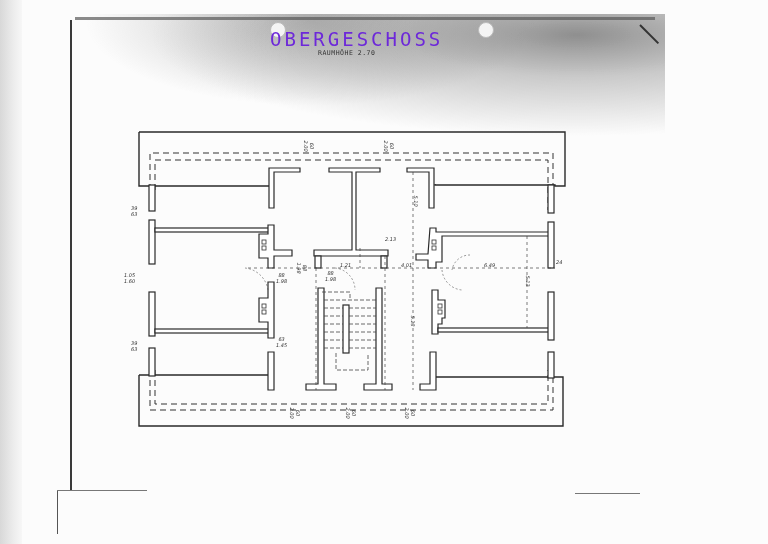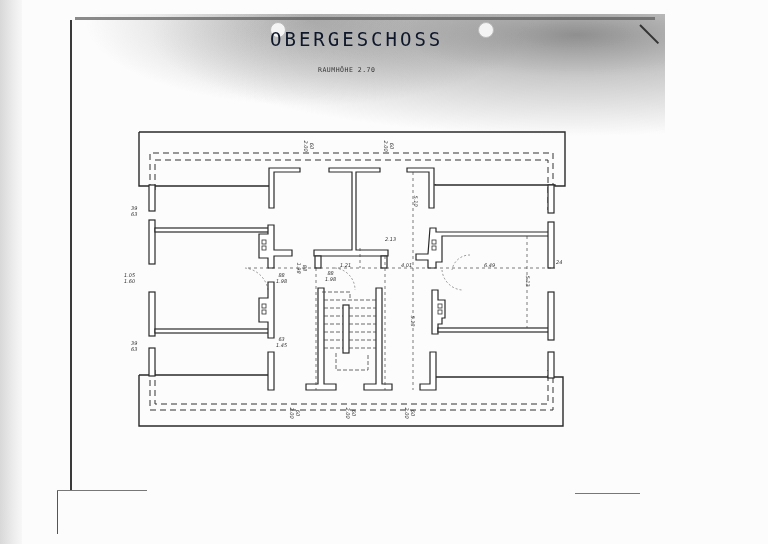--- a/index.html
+++ b/index.html
@@ -40,24 +40,24 @@
     position: absolute; left: 640px; top: 24px; width: 26px; height: 2px;
     background: #333; transform: rotate(45deg); transform-origin: left center;
   }
   .hole {
     position: absolute; width: 14px; height: 14px; border-radius: 50%;
     background: #f4f4f4; border: 1px solid #bbb;
   }
   .title {
     position: absolute; left: 270px; top: 28px; width: 170px;
     text-align: center; font-family: "DejaVu Sans Mono", monospace;
-    font-size: 19px; letter-spacing: 3px; color: #0f172a;
+    font-size: 19px; letter-spacing: 3px; color: #6d28d9;
   }
   .subtitle {
-    position: absolute; left: 318px; top: 66px; width: 90px;
+    position: absolute; left: 318px; top: 49px; width: 90px;
     text-align: left; font-family: "DejaVu Sans Mono", monospace;
     font-size: 6.5px; letter-spacing: 0.5px; color: #333;
   }
   svg.plan { position: absolute; left: 0; top: 0; }
   .dim {
     position: absolute; font-family: "DejaVu Sans", sans-serif;
     font-size: 5px; font-style: italic; color: #333; line-height: 6px;
     text-align: center; white-space: pre;
   }
   .dim.v { transform: rotate(90deg); transform-origin: center center; }

